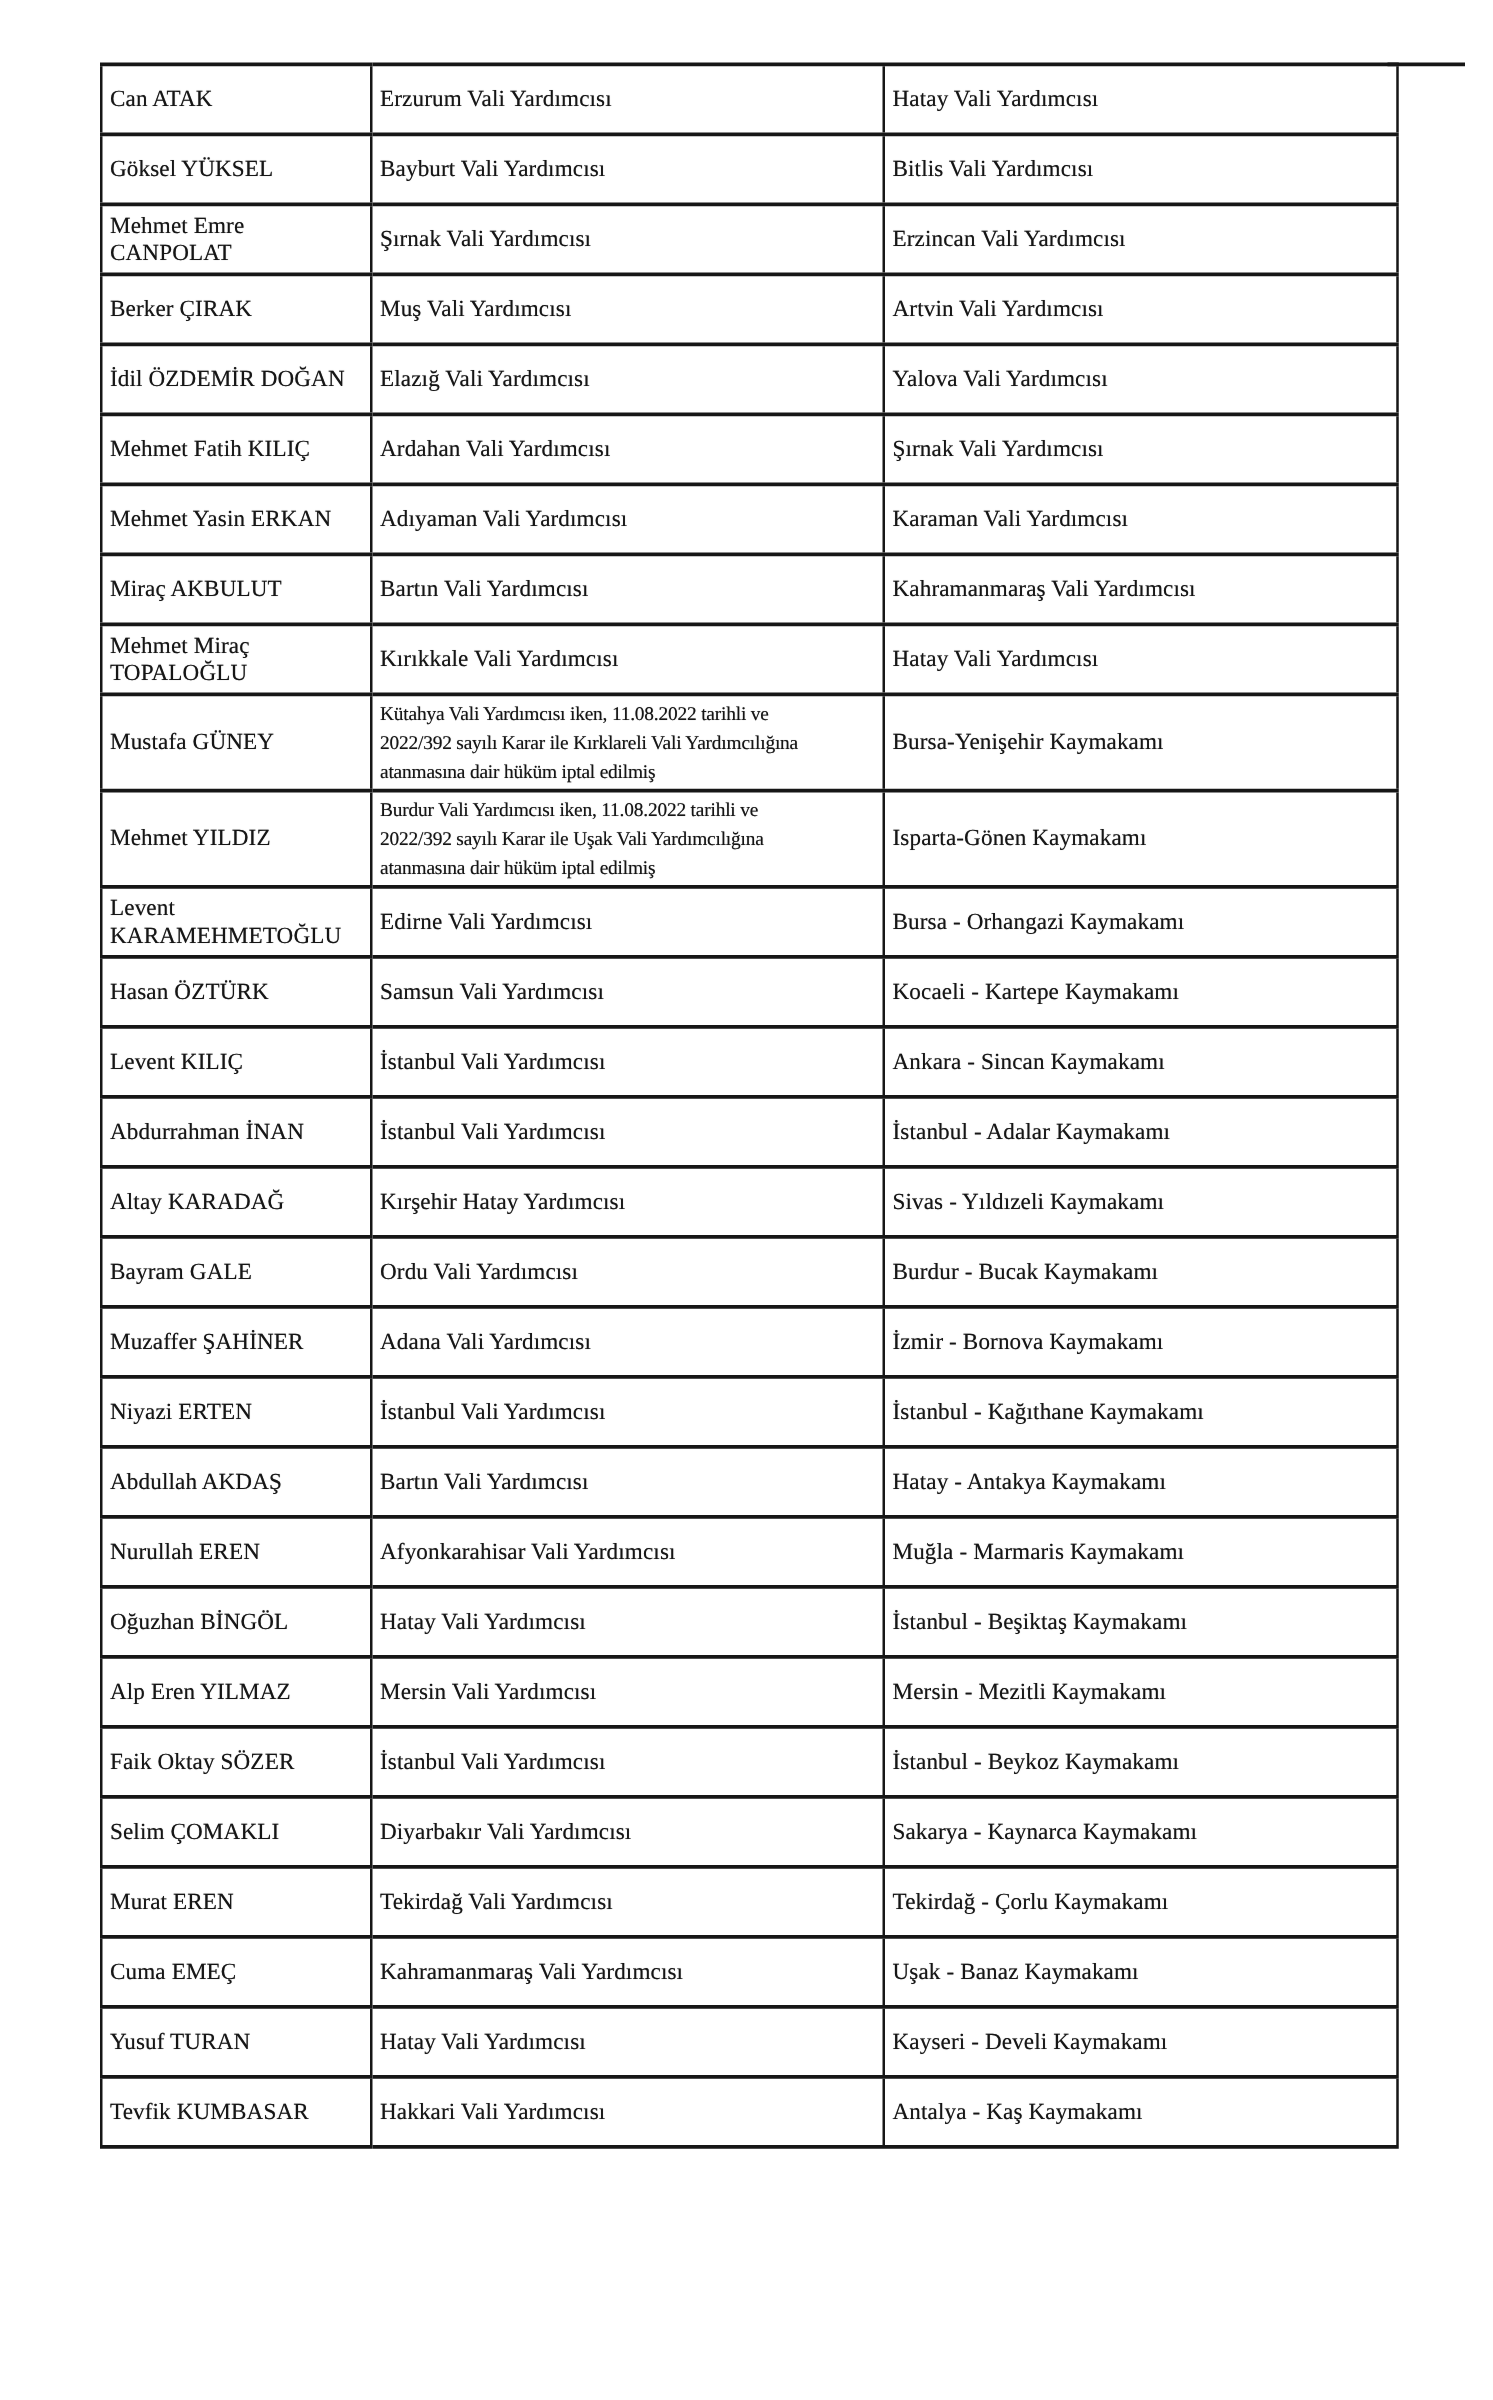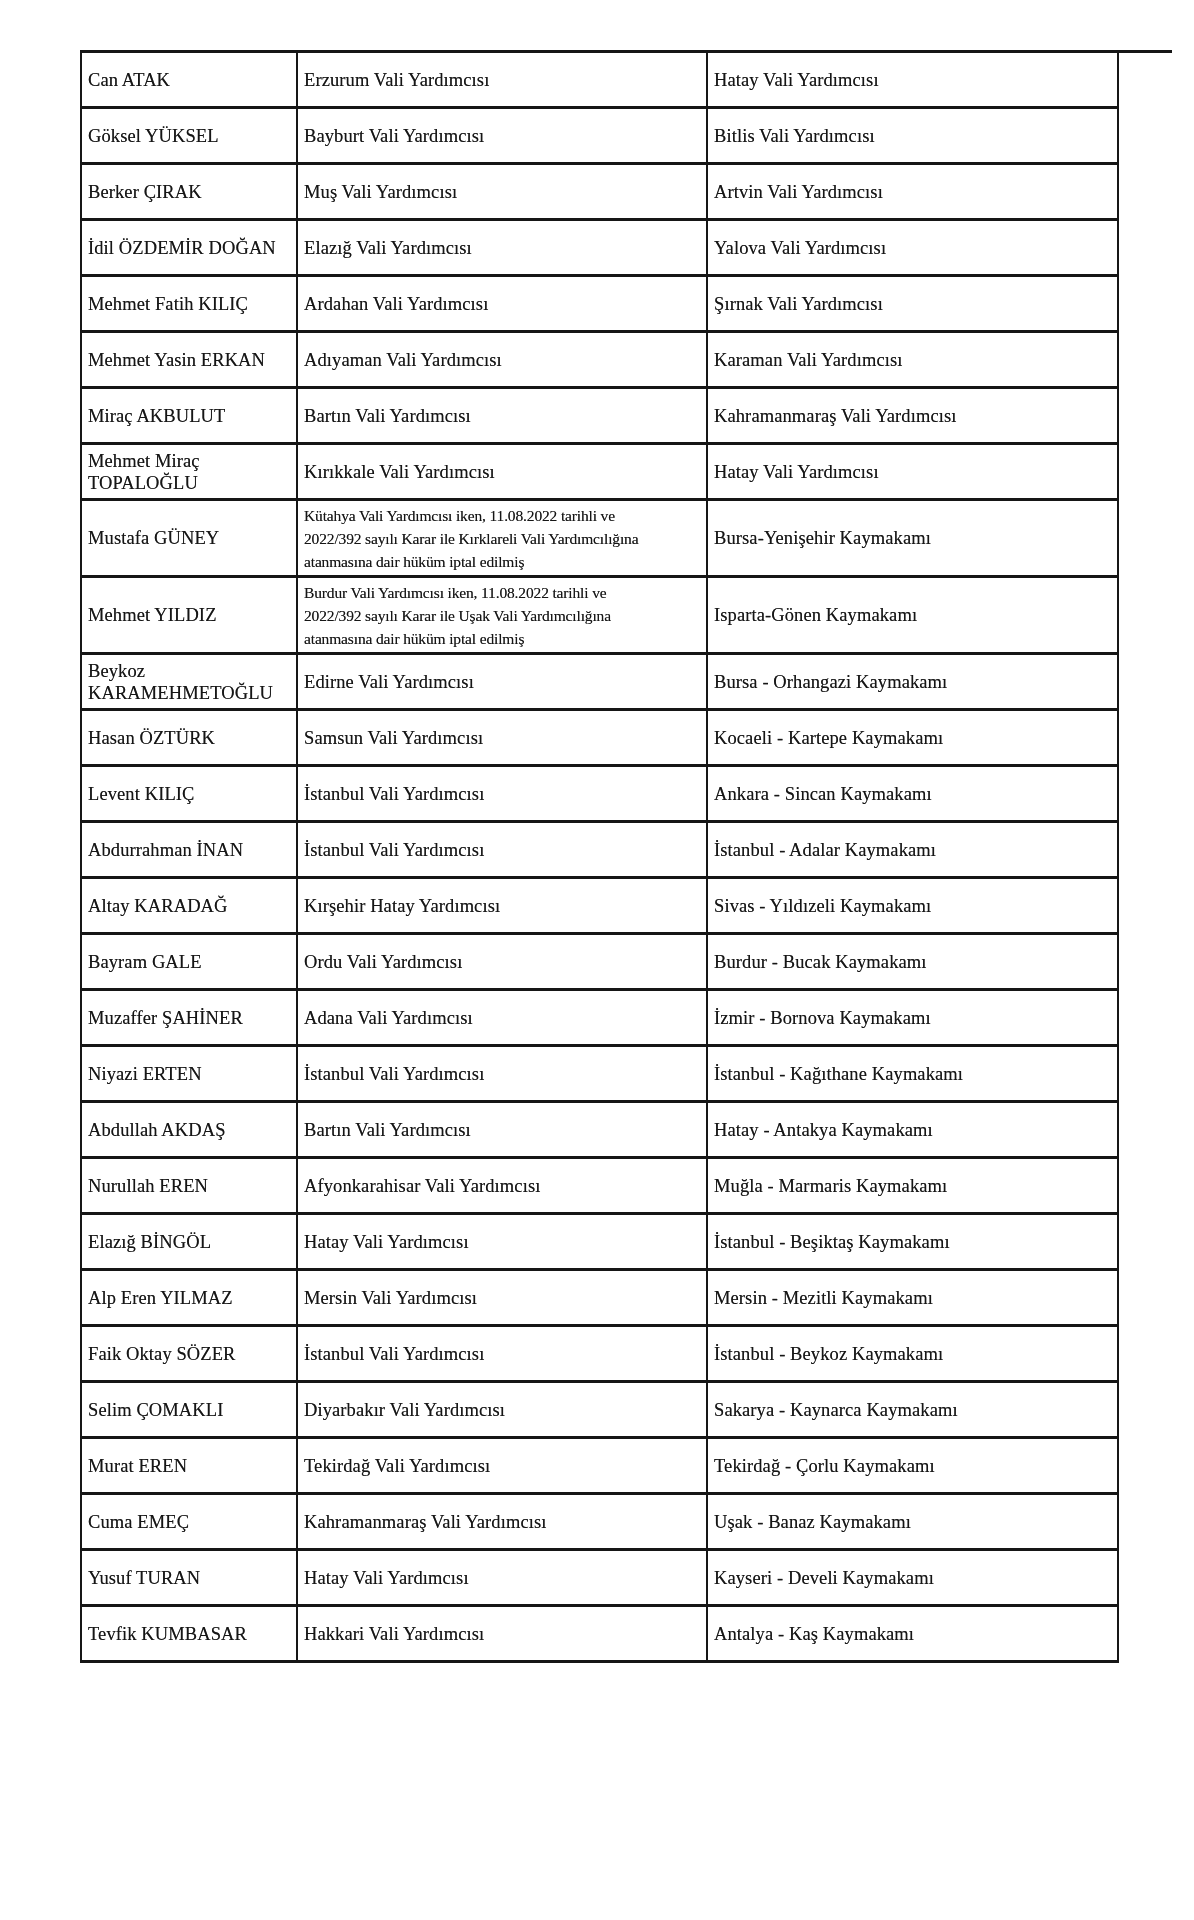--- a/index.html
+++ b/index.html
@@ -92,20 +92,31 @@
       <span>Göksel YÜKSEL</span>
     </td>
     <td class="c2">
       <span>Bayburt Vali Yardımcısı</span>
     </td>
     <td class="c3">
       <span>Bitlis Vali Yardımcısı</span>
     </td>
   </tr>
 
+  <tr class="row">
+    <td class="c1">
+      <span>Mehmet Emre CANPOLAT</span>
+    </td>
+    <td class="c2">
+      <span>Şırnak Vali Yardımcısı</span>
+    </td>
+    <td class="c3">
+      <span>Erzincan Vali Yardımcısı</span>
+    </td>
+  </tr>
 
   <tr class="row">
     <td class="c1">
       <span>Berker ÇIRAK</span>
     </td>
     <td class="c2">
       <span>Muş Vali Yardımcısı</span>
     </td>
     <td class="c3">
       <span>Artvin Vali Yardımcısı</span>
@@ -195,21 +206,21 @@
 2022/392 sayılı Karar ile Uşak Vali Yardımcılığına
 atanmasına dair hüküm iptal edilmiş</span>
     </td>
     <td class="c3">
       <span>Isparta-Gönen Kaymakamı</span>
     </td>
   </tr>
 
   <tr class="row">
     <td class="c1">
-      <span>Beykoz
+      <span>Levent
 KARAMEHMETOĞLU</span>
     </td>
     <td class="c2">
       <span>Edirne Vali Yardımcısı</span>
     </td>
     <td class="c3">
       <span>Bursa - Orhangazi Kaymakamı</span>
     </td>
   </tr>
 
@@ -316,21 +327,21 @@
     <td class="c2">
       <span>Afyonkarahisar Vali Yardımcısı</span>
     </td>
     <td class="c3">
       <span>Muğla - Marmaris Kaymakamı</span>
     </td>
   </tr>
 
   <tr class="row">
     <td class="c1">
-      <span>Elazığ BİNGÖL</span>
+      <span>Oğuzhan BİNGÖL</span>
     </td>
     <td class="c2">
       <span>Hatay Vali Yardımcısı</span>
     </td>
     <td class="c3">
       <span>İstanbul - Beşiktaş Kaymakamı</span>
     </td>
   </tr>
 
   <tr class="row">

